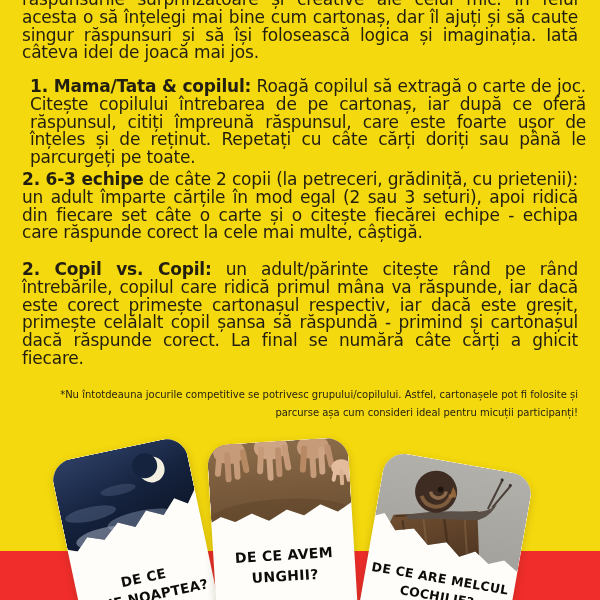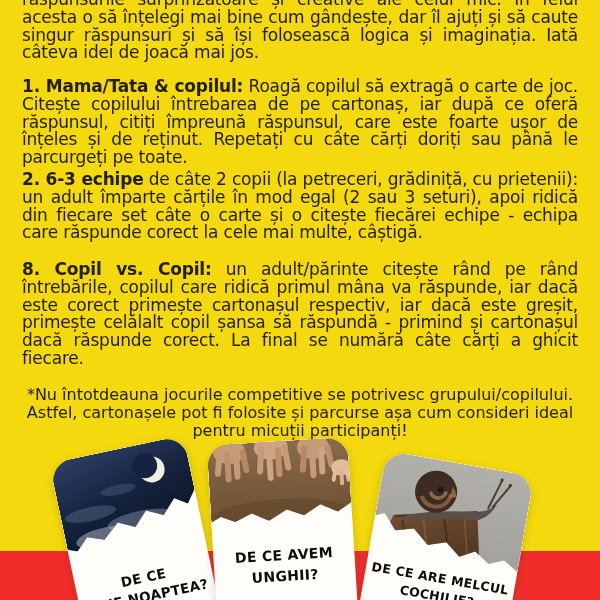--- a/index.html
+++ b/index.html
@@ -10,27 +10,27 @@
   }
   .page { position:absolute; inset:0; width:600px; height:600px; overflow:hidden; }
 
   .para {
     position:absolute; left:22px; width:556px; margin:0;
     font-size:17px; line-height:17.8px; letter-spacing:-0.2px;
     color:#221E10; text-align:justify;
   }
   .para b { font-weight:700; }
   #intro { top:-9px; }
-  #sec1  { top:78px; }
+  #sec1  { top:78px;margin-left:8px; }
   #sec2  { top:171px; }
   #sec3  { top:261px; }
 
   .footnote {
     position:absolute; top:386px; left:22px; width:556px; margin:0;
-    font-size:16px; line-height:17.8px; color:#221E10; text-align:center;
+    font-size:10px; line-height:17.8px; color:#221E10; text-align:right;
   }
 
   .red-band {
     position:absolute; left:0; top:551px; width:600px; height:49px;
     background:#F02D2B;
   }
 
   .card {
     position:absolute; background:#FEFDFA; border-radius:22px; overflow:hidden;
     box-shadow:0 3px 9px rgba(70,45,0,.22);
@@ -56,27 +56,27 @@
   #card-snail { left:368px; top:462px; width:150px; height:200px; transform:rotate(10deg); }
   #card-snail .card-img { height:100px;
     clip-path:polygon(0 0,100% 0,100% 97%,90% 88%,80% 94%,70% 84%,60% 92%,50% 80%,38% 86%,27% 72%,15% 77%,6% 62%,0 66%); }
   #card-snail .card-q { margin-top:8px; font-size:12.5px; line-height:18px; }
 </style>
 </head>
 <body>
 
 <div class="page">
 
-  <p class="para" id="intro"><span>răspunsurile surprinzătoare și creative ale celui mic. În felul</span> <span>acesta o să înțelegi mai bine cum gândește, dar îl ajuți și să caute singur răspunsuri și să își folosească logica și imaginația. Iată câteva idei de joacă mai jos.</span></p>
+  <p class="para" id="intro"><span>răspunsurile surprinzătoare și creative ale celui mic. În felul</span> <span>acesta o să înțelegi mai bine cum cartonaș, dar îl ajuți și să caute singur răspunsuri și să își folosească logica și imaginația. Iată câteva idei de joacă mai jos.</span></p>
 
   <p class="para" id="sec1"><b>1. Mama/Tata &amp; copilul:</b> <span>Roagă copilul să extragă o carte de joc. Citește copilului întrebarea de pe cartonaș, iar după ce oferă răspunsul, citiți împreună răspunsul, care este foarte ușor de înțeles și de reținut. Repetați cu câte cărți doriți sau până le parcurgeți pe toate.</span></p>
 
   <p class="para" id="sec2"><b>2. 6-3 echipe</b> <span>de câte 2 copii (la petreceri, grădiniță, cu prietenii): un adult împarte cărțile în mod egal (2 sau 3 seturi), apoi ridică din fiecare set câte o carte și o citește fiecărei echipe - echipa care răspunde corect la cele mai multe, câștigă.</span></p>
 
-  <p class="para" id="sec3"><b>8. Copil vs. Copil:</b> <span>un adult/părinte citește rând pe rând întrebările, copilul care ridică primul mâna va răspunde, iar dacă este corect primește cartonașul respectiv, iar dacă este greșit, primește celălalt copil șansa să răspundă - primind și cartonașul dacă răspunde corect. La final se numără câte cărți a ghicit fiecare.</span></p>
+  <p class="para" id="sec3"><b>2. Copil vs. Copil:</b> <span>un adult/părinte citește rând pe rând întrebările, copilul care ridică primul mâna va răspunde, iar dacă este corect primește cartonașul respectiv, iar dacă este greșit, primește celălalt copil șansa să răspundă - primind și cartonașul dacă răspunde corect. La final se numără câte cărți a ghicit fiecare.</span></p>
 
   <p class="footnote">*Nu întotdeauna jocurile competitive se potrivesc grupului/copilului. Astfel, cartonașele pot fi folosite și parcurse așa cum consideri ideal pentru micuții participanți!</p>
 
   <div class="red-band"></div>
 
   <div class="card" id="card-night">
     <div class="card-img">
       <svg viewBox="0 0 137 100" preserveAspectRatio="none">
         <defs>
           <linearGradient id="nightGrad" x1="0" y1="0" x2="0.4" y2="1">

